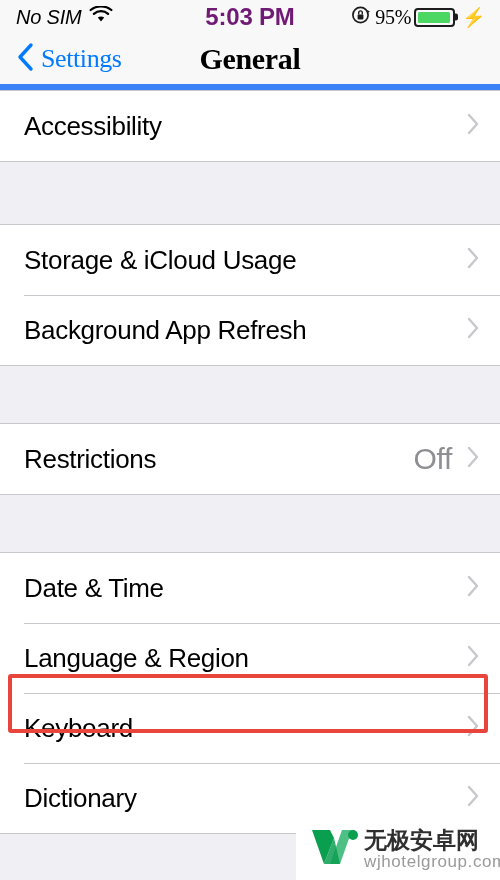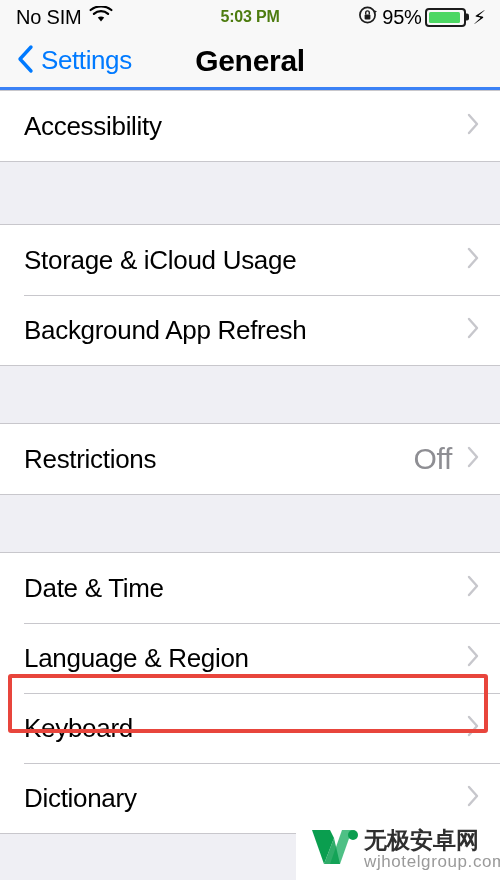--- a/index.html
+++ b/index.html
@@ -30,44 +30,46 @@
     background: #f8f8f8;
     display: flex;
     align-items: center;
     padding: 0 14px 0 16px;
   }
   .status-left {
     display: flex;
     align-items: center;
     gap: 8px;
     flex: 1 1 0;
+    font-style: italic;
   }
   .status-center {
     position: absolute;
     left: 0; right: 0;
     text-align: center;
     pointer-events: none;
   }
   .status-right {
     display: flex;
     align-items: center;
     gap: 3px;
     flex: 1 1 0;
     justify-content: flex-end;
+    font-family: Liberation Serif, serif;
   }
   .status-text {
     font-size: 20px;
     color: #000;
     letter-spacing: -0.2px;
     font-weight: 400;
   }
   .status-time {
-    font-size: 16px;
+    font-size: 24px;
     font-weight: 700;
-    color: #4d7c0f;
+    color: #701a75;
     letter-spacing: -0.2px;
   }
   .wifi-icon { display: block; }
   .lock-icon { display: block; margin-right: 1px; }
 
   .battery {
     position: relative;
     width: 41px;
     height: 19px;
     border: 2px solid #1c1c1c;
@@ -101,21 +103,22 @@
   }
 
   
   .nav-bar {
     position: relative;
     height: 56px;
     background: #f8f8f8;
     display: flex;
     align-items: center;
     padding: 0 16px;
-    border-bottom: 3px solid #3b82f6;
+    border-bottom: 6px solid #3b82f6;
+    font-family: Liberation Serif, serif;
   }
   .nav-back {
     display: flex;
     align-items: center;
     gap: 7px;
     cursor: pointer;
     z-index: 2;
   }
   .nav-back-label {
     font-size: 26px;

